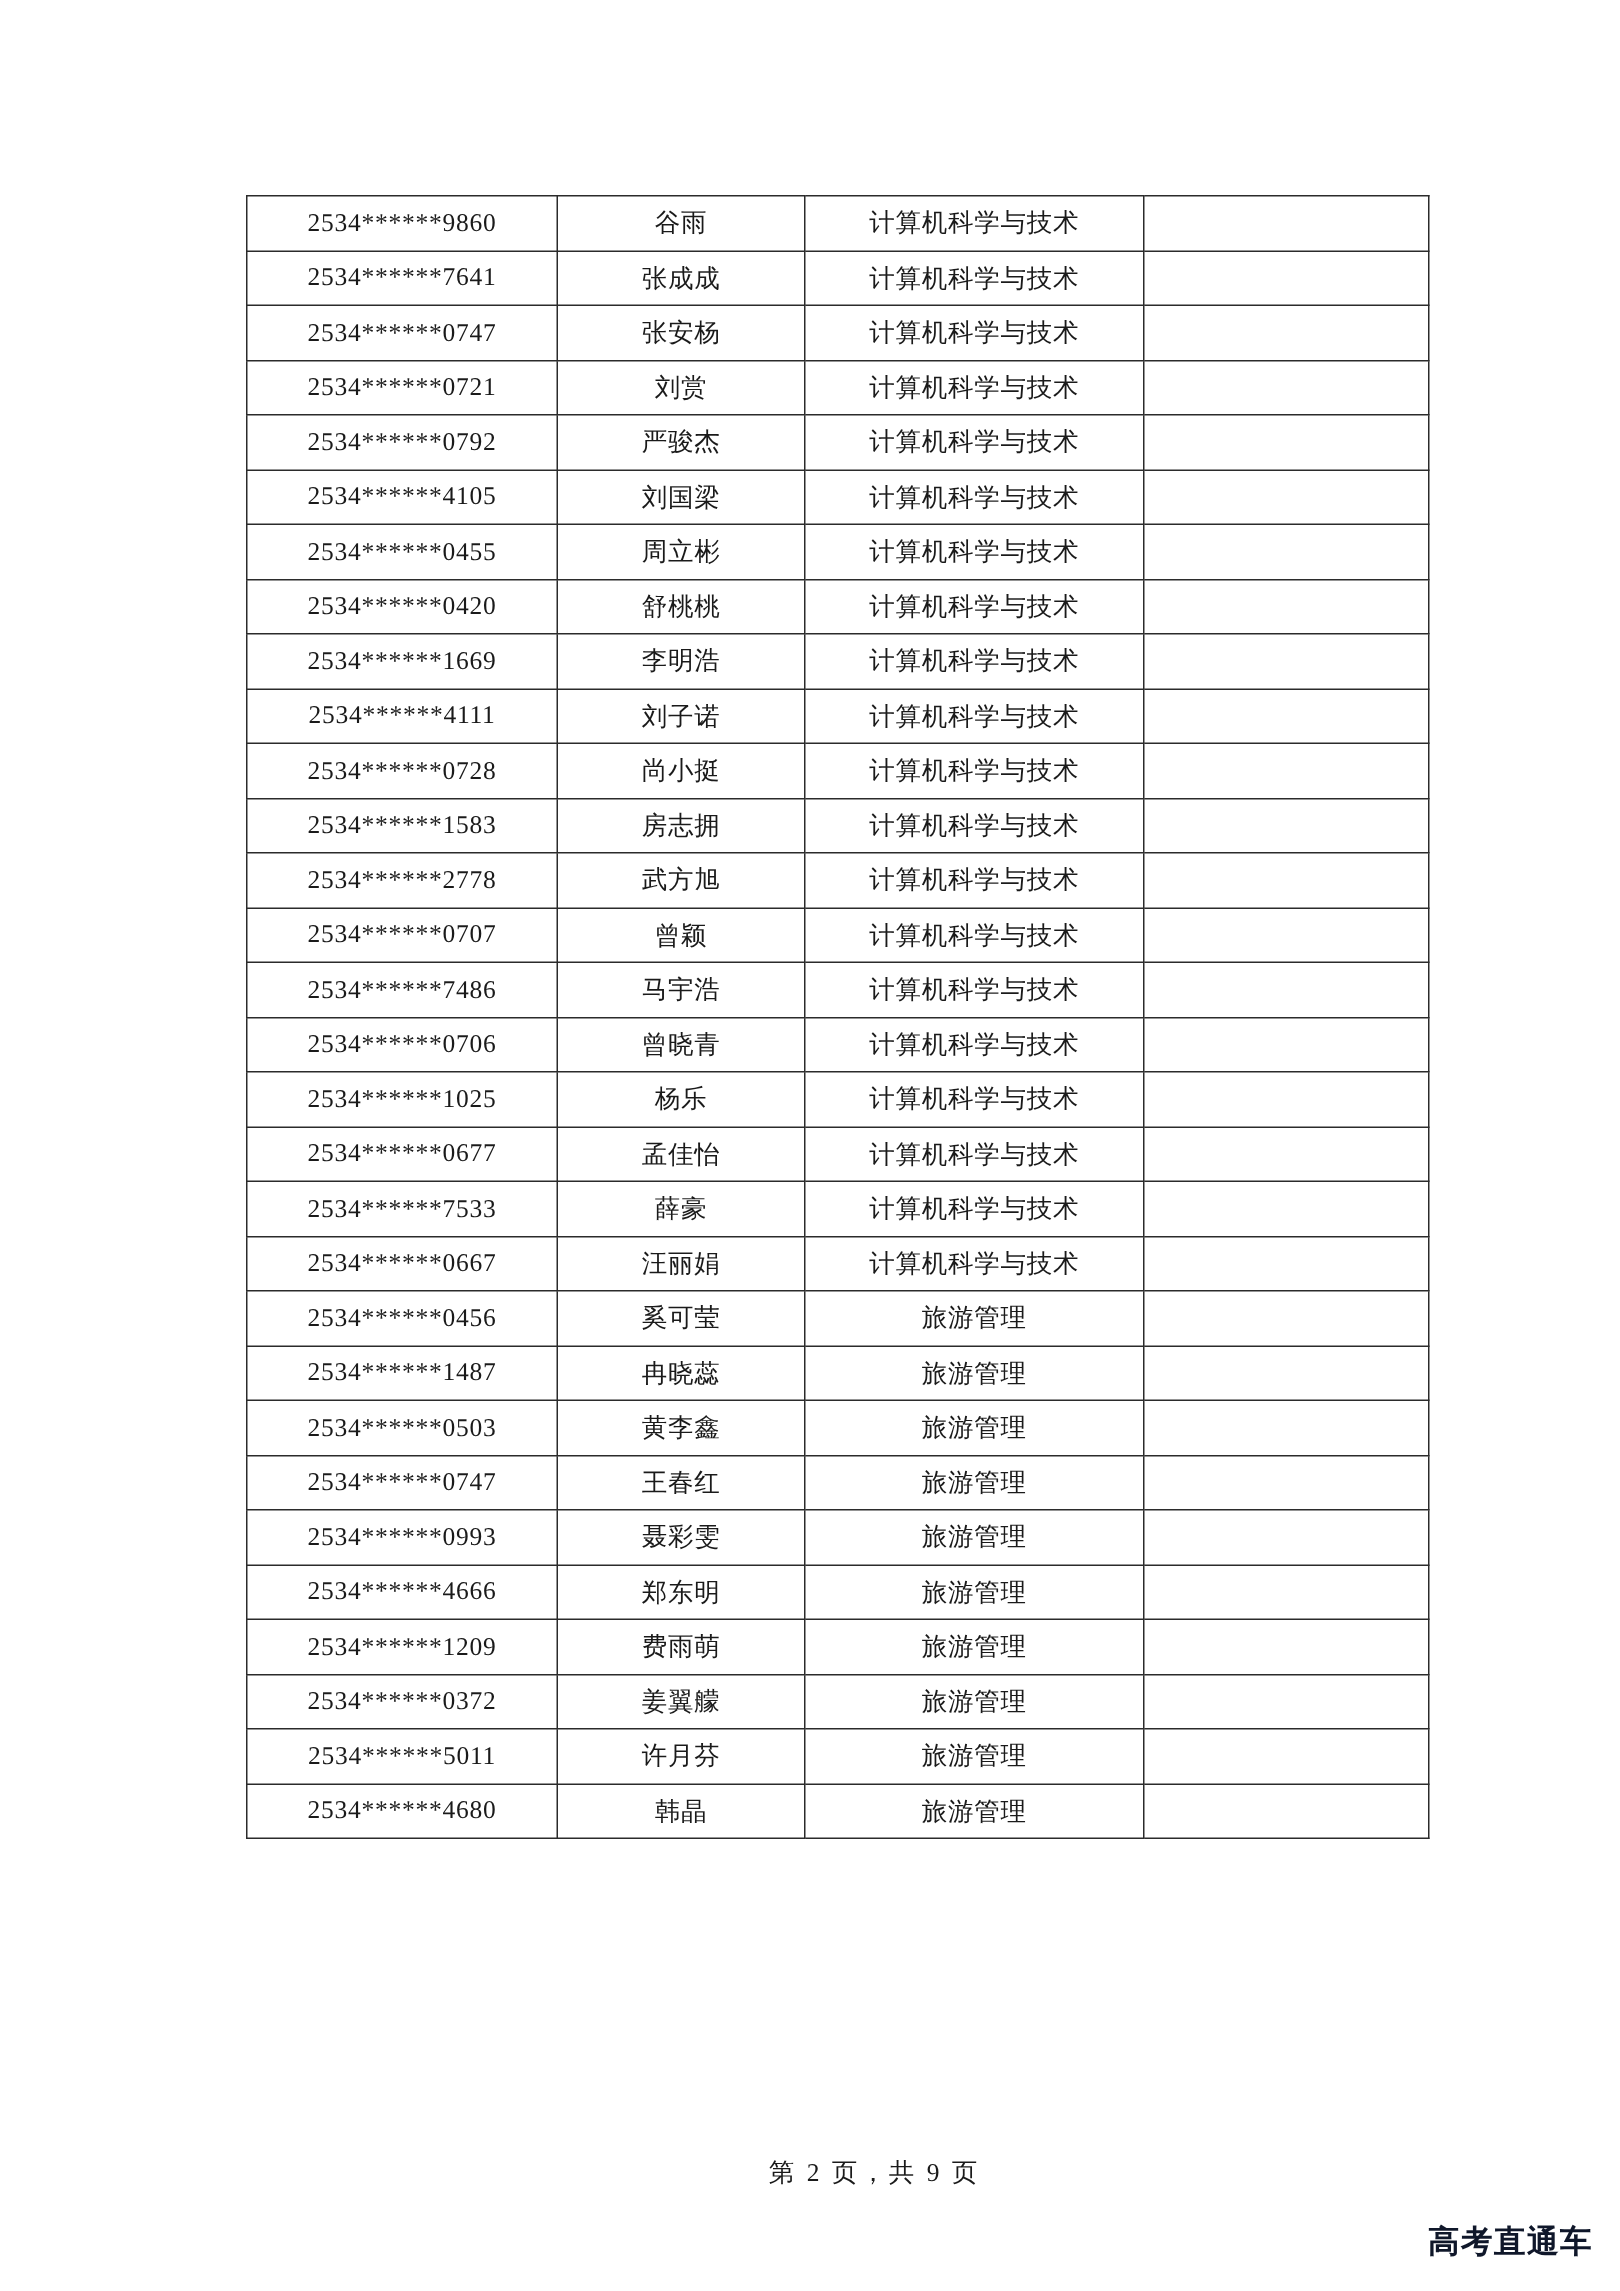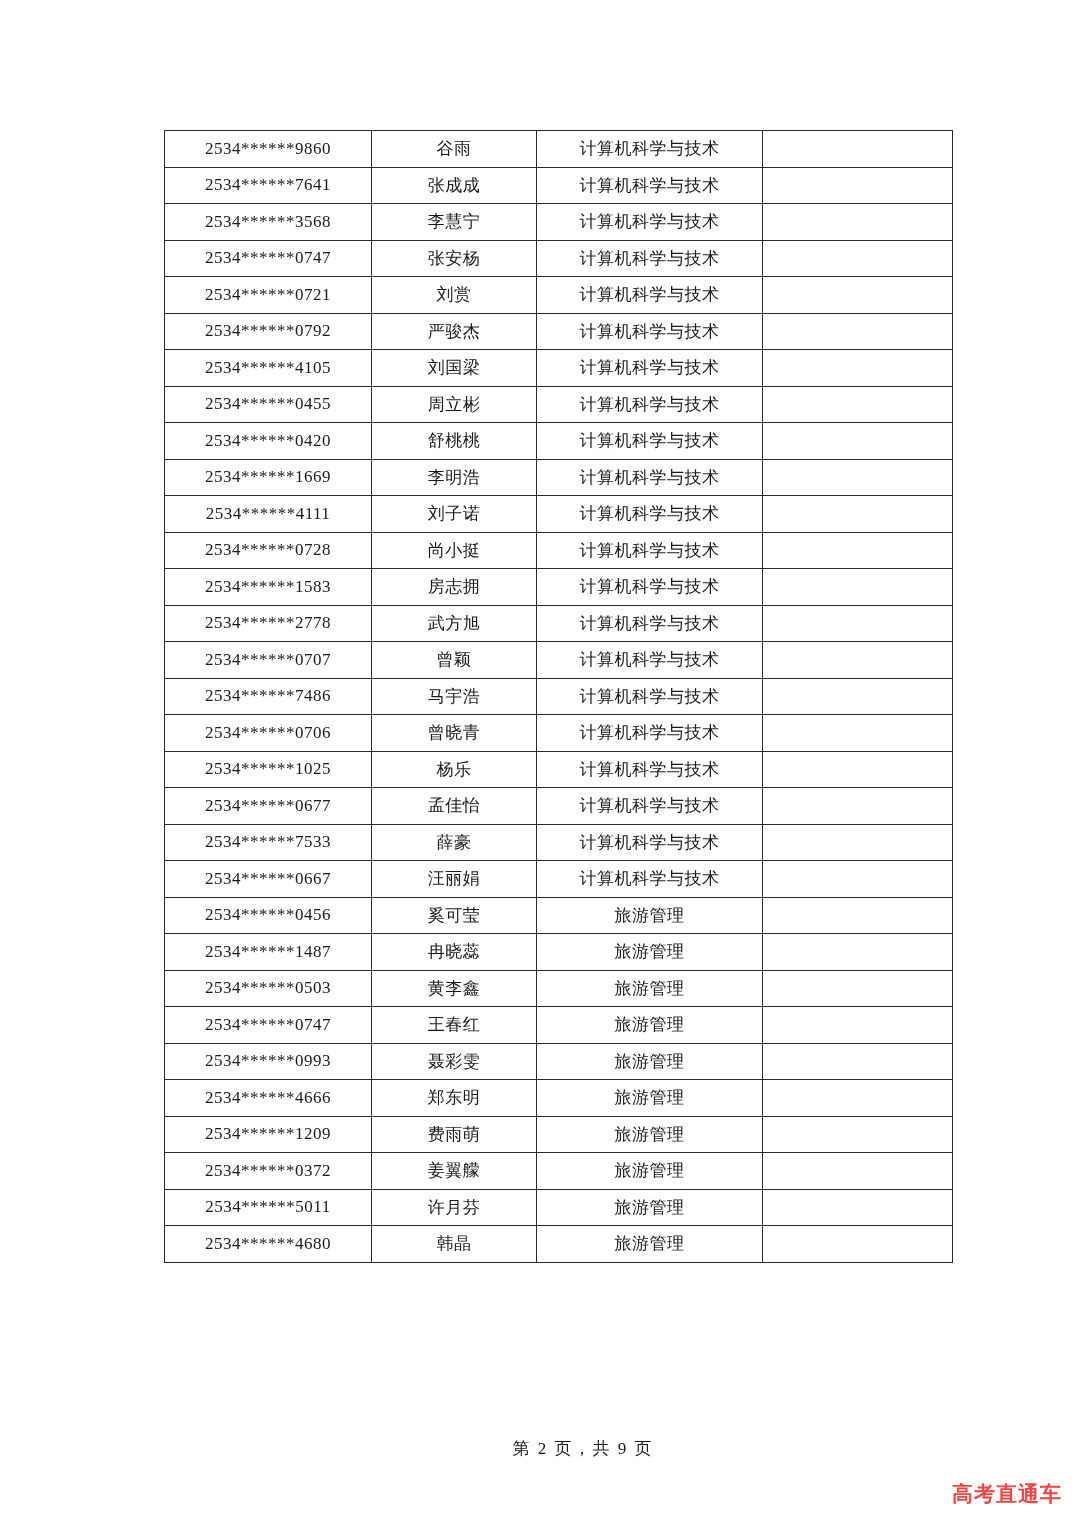--- a/index.html
+++ b/index.html
@@ -80,26 +80,20 @@
           <td>计算机科学与技术</td>
           <td></td>
         </tr>
         <tr>
           <td>2534******7641</td>
           <td>张成成</td>
           <td>计算机科学与技术</td>
           <td></td>
         </tr>
         <tr>
-          <td>2534******3568</td>
-          <td>李慧宁</td>
-          <td>计算机科学与技术</td>
-          <td></td>
-        </tr>
-        <tr>
           <td>2534******0747</td>
           <td>张安杨</td>
           <td>计算机科学与技术</td>
           <td></td>
         </tr>
         <tr>
           <td>2534******0721</td>
           <td>刘赏</td>
           <td>计算机科学与技术</td>
           <td></td>
@@ -258,15 +252,15 @@
           <td>2534******4680</td>
           <td>韩晶</td>
           <td>旅游管理</td>
           <td></td>
         </tr>
       </tbody>
   </table>
 
   <div class="footer">第 2 页，共 9 页</div>
 
-  <div class="watermark" style="color: #ef4444;">高考直通车</div>
+  <div class="watermark" style="color: #0f172a;">高考直通车</div>
 
 </div>
 
 </body></html>

